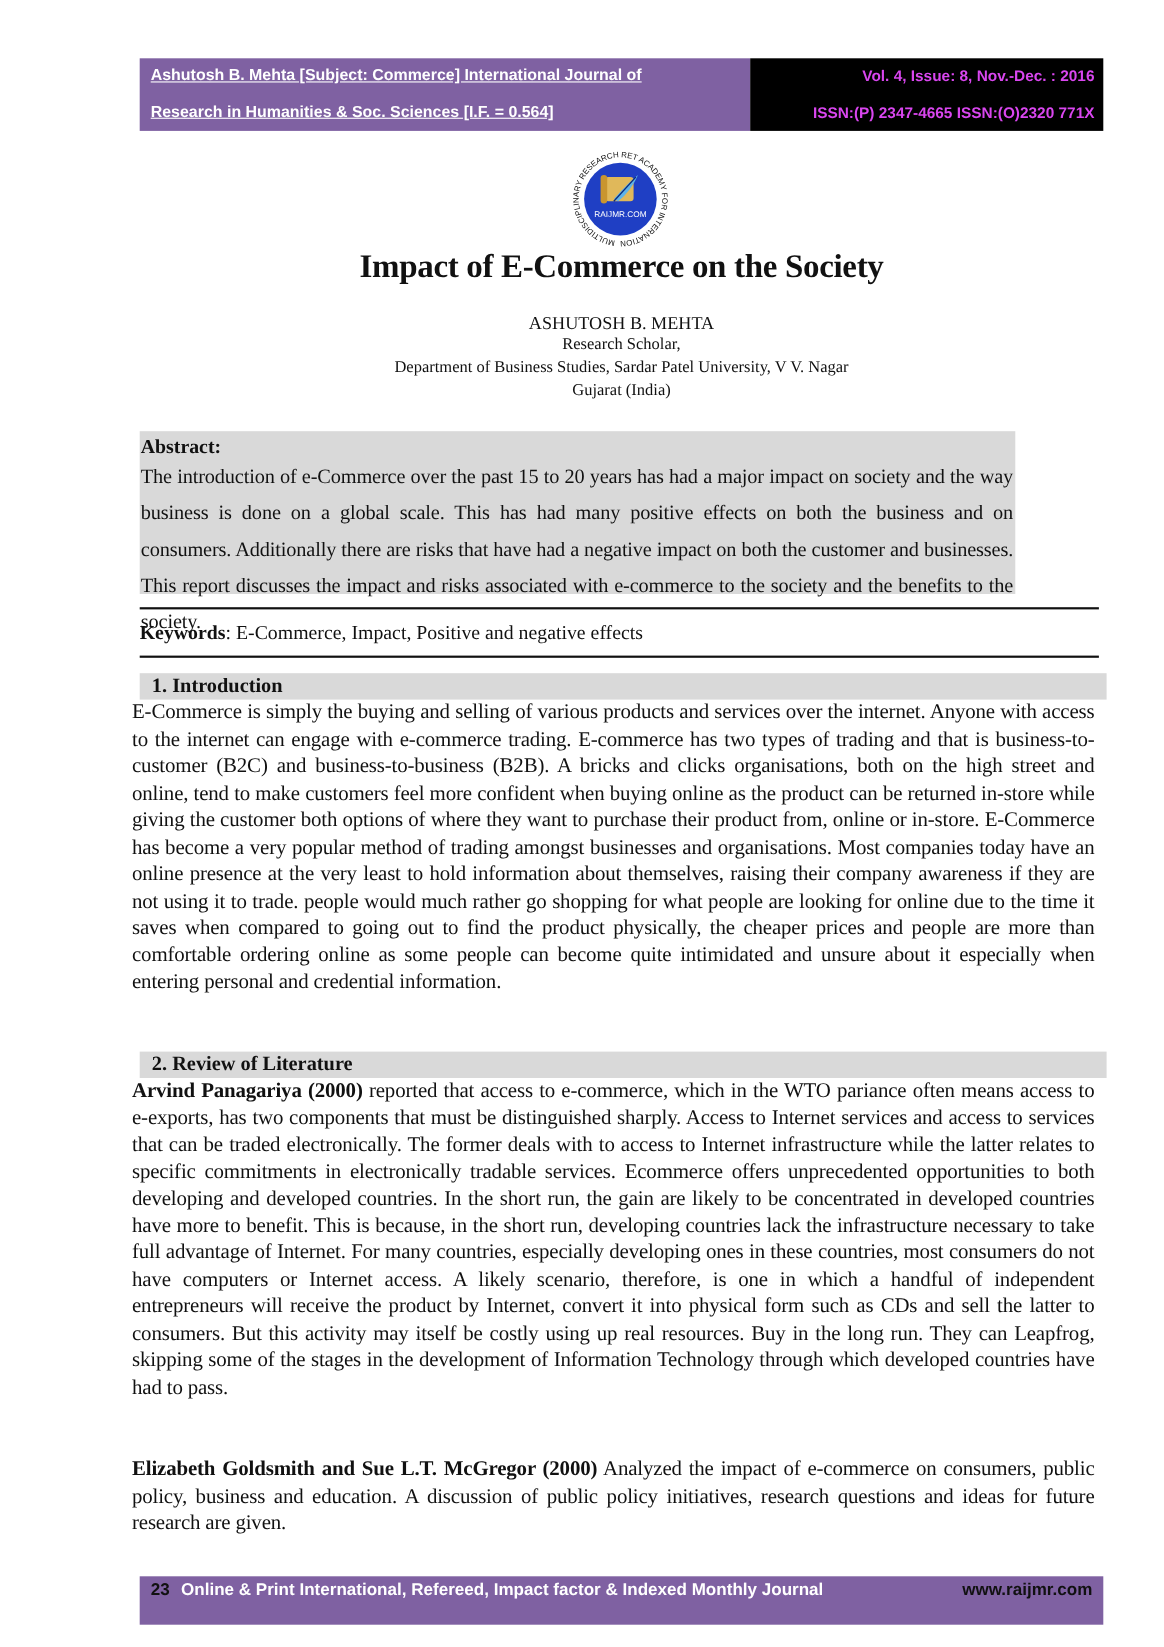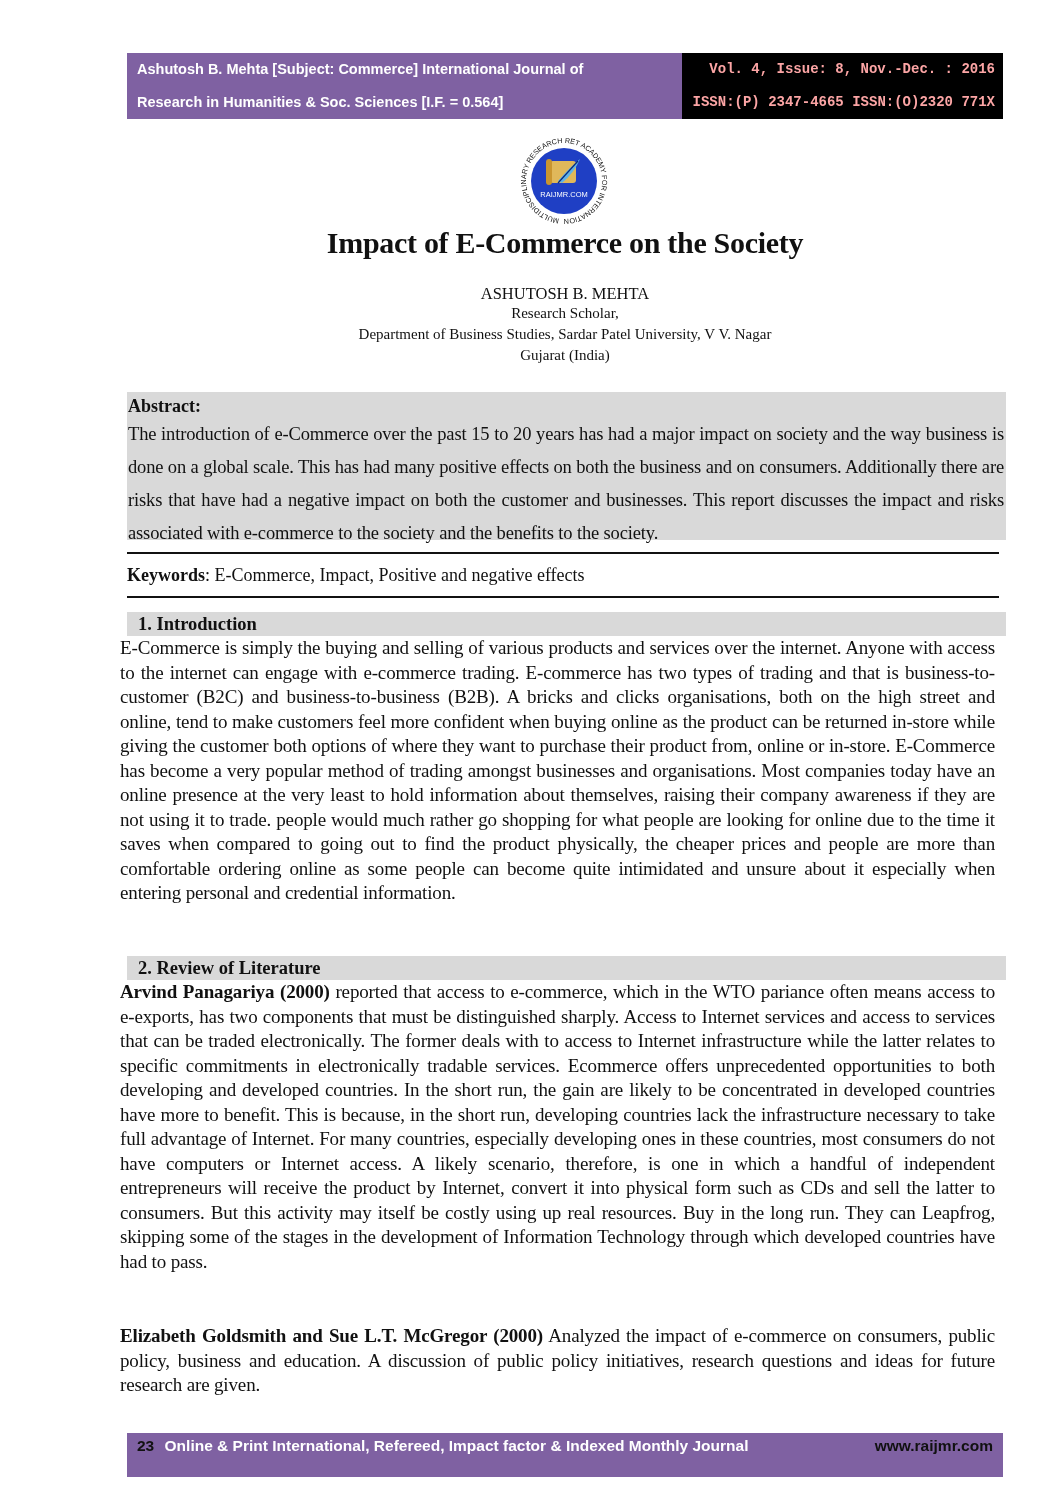--- a/index.html
+++ b/index.html
@@ -3,39 +3,39 @@
   <meta charset="utf-8">
   <style>
     html, body { margin: 0; padding: 0; background: #ffffff; }
     body { width: 1058px; height: 1497px; position: relative; overflow: hidden;
            font-family: "Liberation Serif", serif; color: #111; }
 
     
     .hdr { position: absolute; left: 127px; top: 53px; width: 876px; height: 66px; display: flex; }
     .hdr-left { width: 555px; background: #7f61a2; color: #fff;
                 font-family: "Liberation Sans", sans-serif; font-weight: bold; font-size: 14.5px;
-                padding: 0 0 0 10px; box-sizing: border-box; }
+                padding: 0 0 0 10px; box-sizing: border-box; text-decoration: underline; }
     .hdr-left div { height: 33px; line-height: 33px; white-space: nowrap; }
-    .hdr-right { flex: 1; background: #000; color: #fca5a5;
-                 font-family: Liberation Mono, monospace; font-weight: bold; font-size: 14px;
+    .hdr-right { flex: 1; background: #000; color: #d946ef;
+                 font-family: Liberation Sans, sans-serif; font-weight: bold; font-size: 14px;
                  text-align: right; padding-right: 8px; box-sizing: border-box; }
     .hdr-right div { height: 33px; line-height: 33px; white-space: nowrap; }
 
     
     .logo { position: absolute; left: 508px; top: 131px; width: 112px; height: 100px; }
 
     
     .title { position: absolute; left: 0; width: 1130px; top: 226px; text-align: center;
              font-weight: bold; font-size: 30px; letter-spacing: -0.3px; }
     .author { position: absolute; left: 0; width: 1130px; top: 284px; text-align: center; font-size: 16.5px; }
     .aff { position: absolute; left: 0; width: 1130px; text-align: center; font-size: 15px; }
     .aff1 { top: 305px; } .aff2 { top: 326px; } .aff3 { top: 347px; }
 
     
-    .abstract { position: absolute; left: 127px; top: 392px; width: 879px; height: 148px;
+    .abstract { position: absolute; left: 127px; top: 392px; width: 796px; height: 148px;
                 background: #d9d9d9; box-sizing: border-box; padding: 2px 2px 4px 1px; }
     .abs-h { font-weight: bold; font-size: 18px; line-height: 24px; }
     .abs-body { font-size: 18.5px; line-height: 33px; text-align: justify; letter-spacing: -0.15px; }
 
     .rule { position: absolute; left: 127px; width: 872px; height: 2px; background: #111; }
     .rule1 { top: 552px; } .rule2 { top: 596px; }
 
     .kw { position: absolute; left: 127px; top: 563px; font-size: 18px; line-height: 24px; }
     .kw b { font-weight: bold; }
 

